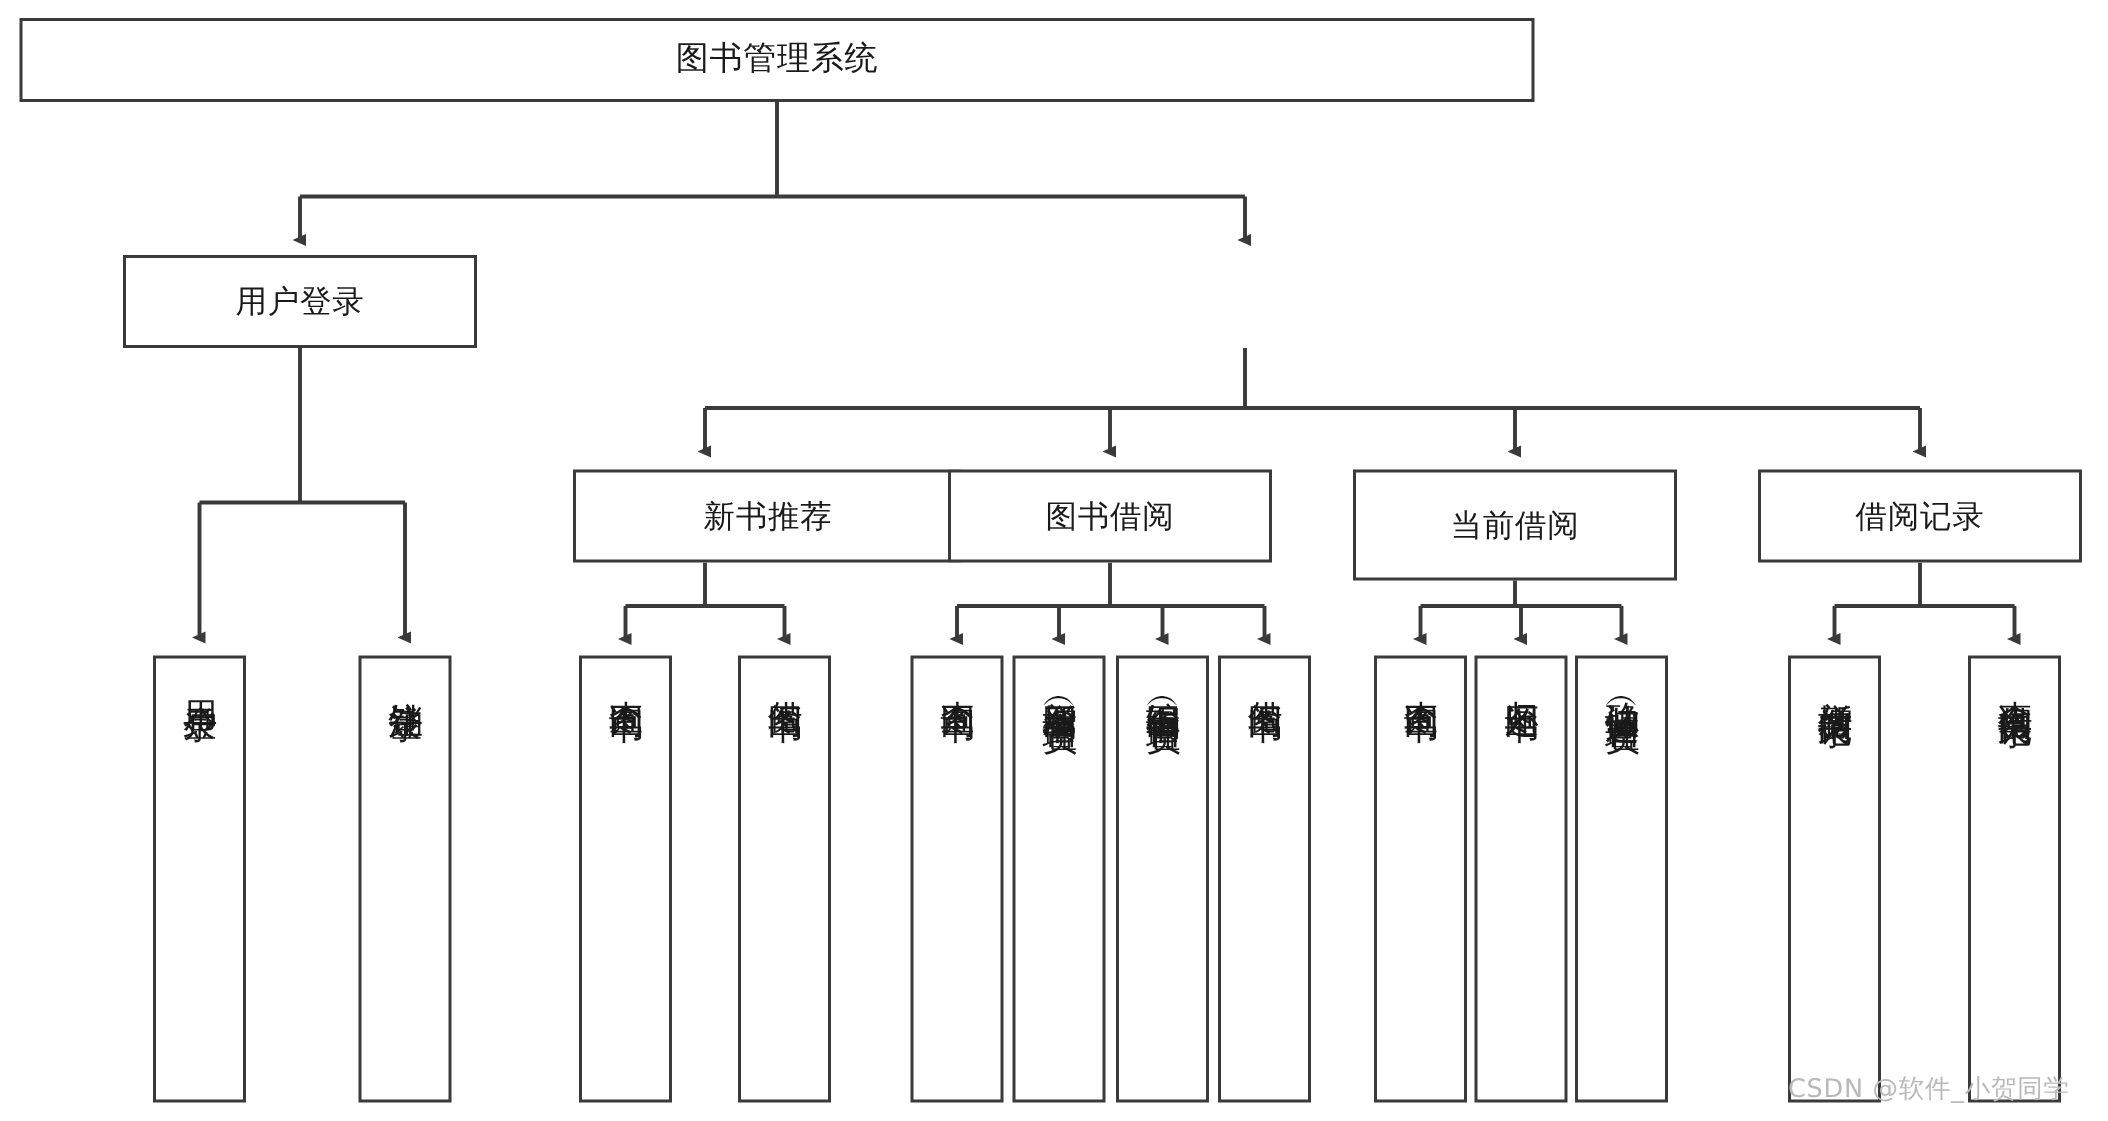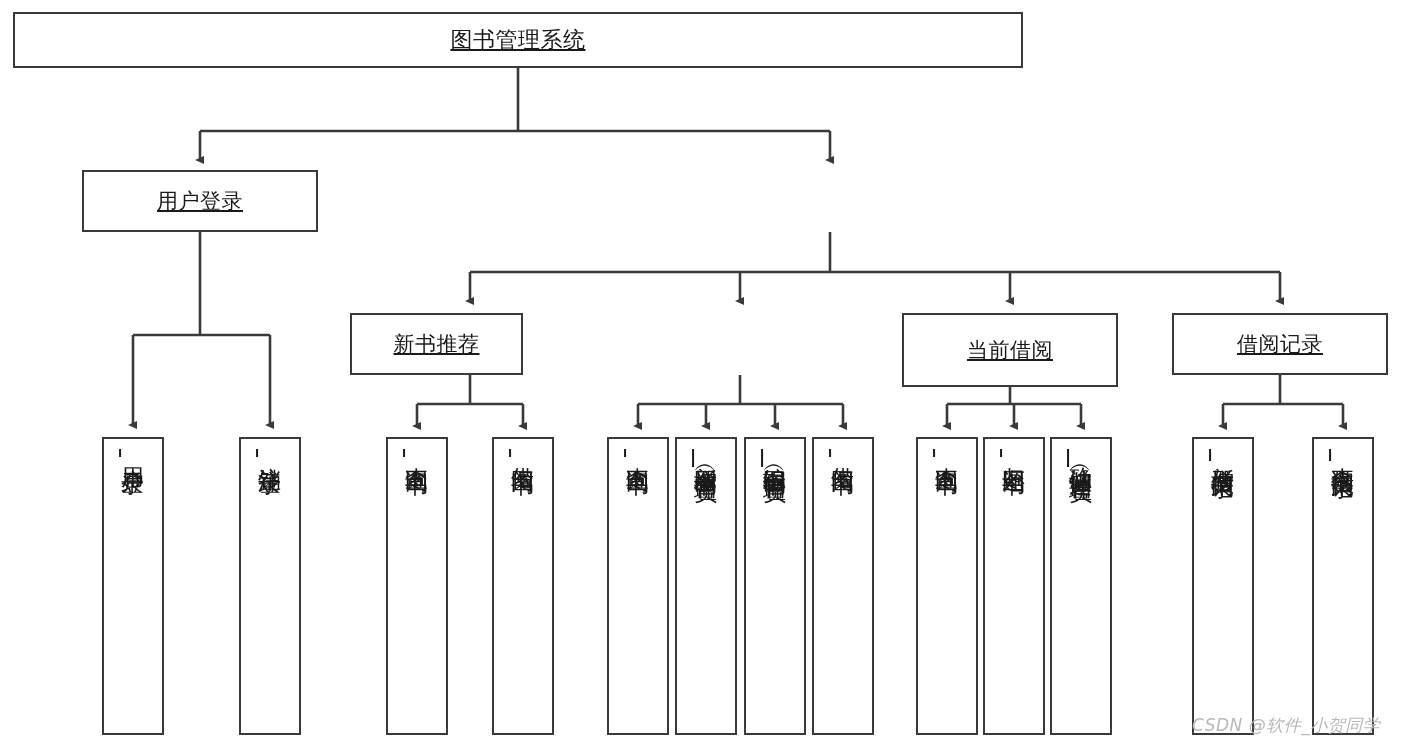--- a/index.html
+++ b/index.html
@@ -33,21 +33,20 @@
     display: flex;
     align-items: center;
     justify-content: center;
     color: #1a1a1a;
   }
   .node .label {
     display: block;
     text-align: center;
     line-height: 1.18;
     white-space: pre;
-    text-decoration: underline;
   }
   .node.horiz .label {
     font-size: 21px;
     letter-spacing: 0.5px;
   }
   .node.vert {
     align-items: flex-start;
     padding-top: 10px;
   }
   .node.vert .label {
@@ -125,24 +124,27 @@
 
   <div class="node horiz root" style="left:13px; top:12px; width:1010px; height:56px;">
     <span class="label">图书管理系统</span>
   </div>
 
   <div class="node horiz" style="left:82px; top:170px; width:236px; height:62px;">
     <span class="label">用户登录</span>
   </div>
 
 
-  <div class="node horiz" style="left:350px; top:313px; width:173px; height:62px;">
+  <div class="node horiz" style="left:382px; top:313px; width:260px; height:62px;">
     <span class="label">新书推荐</span>
   </div>
 
+  <div class="node horiz" style="left:632px; top:313px; width:216px; height:62px;">
+    <span class="label">图书借阅</span>
+  </div>
 
   <div class="node horiz" style="left:902px; top:313px; width:216px; height:74px;">
     <span class="label">当前借阅</span>
   </div>
 
   <div class="node horiz" style="left:1172px; top:313px; width:216px; height:62px;">
     <span class="label">借阅记录</span>
   </div>
 
   <div class="node vert" style="left:102px; top:437px; width:62px; height:298px;">
@@ -190,15 +192,15 @@
   </div>
 
   <div class="node vert" style="left:1192px; top:437px; width:62px; height:298px;">
     <span class="label">新增借阅记录</span>
   </div>
 
   <div class="node vert" style="left:1312px; top:437px; width:62px; height:298px;">
     <span class="label">查询借阅记录</span>
   </div>
 
-  <div class="watermark" style="left:1192px; top:714px;font-style:italic;">CSDN @软件_小贺同学</div>
+  <div class="watermark" style="left:1192px; top:714px;">CSDN @软件_小贺同学</div>
 
 </div>
 
 </body></html>

